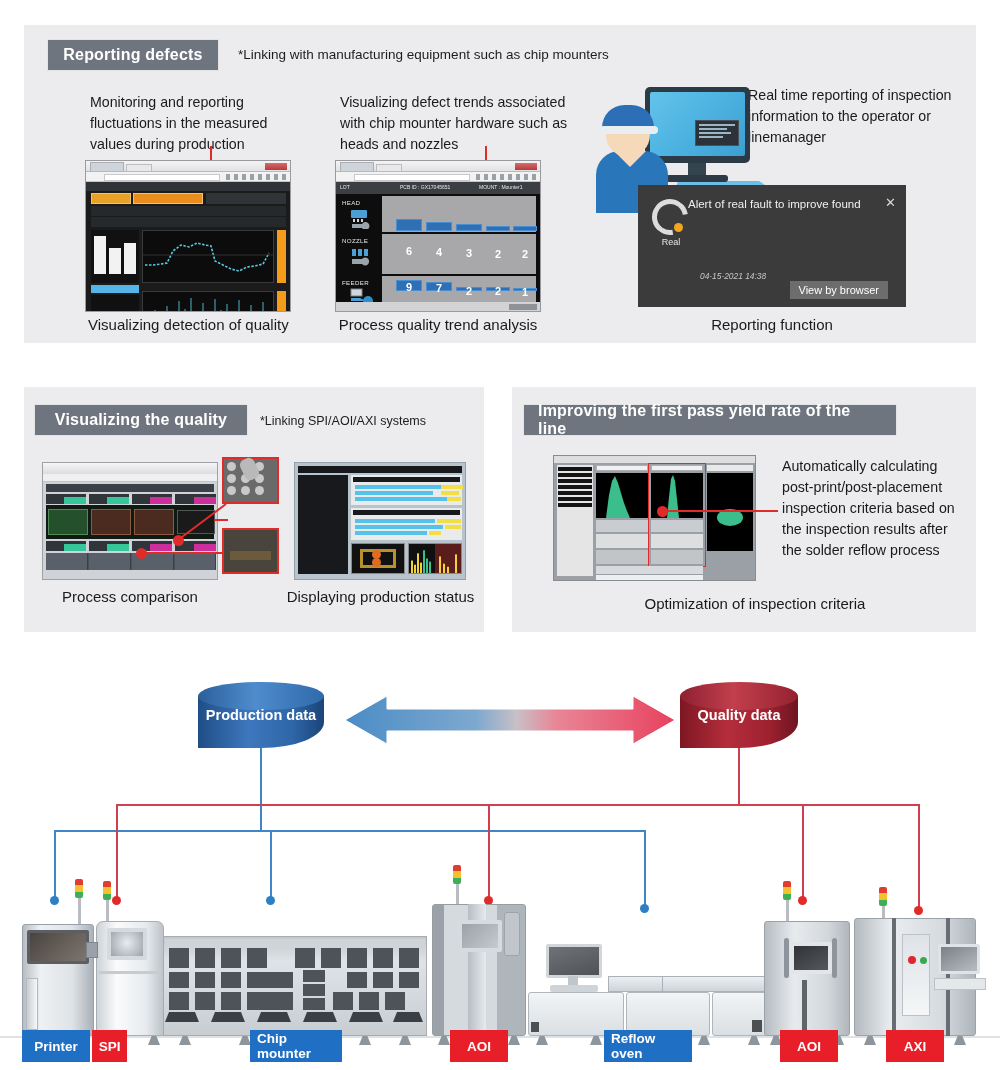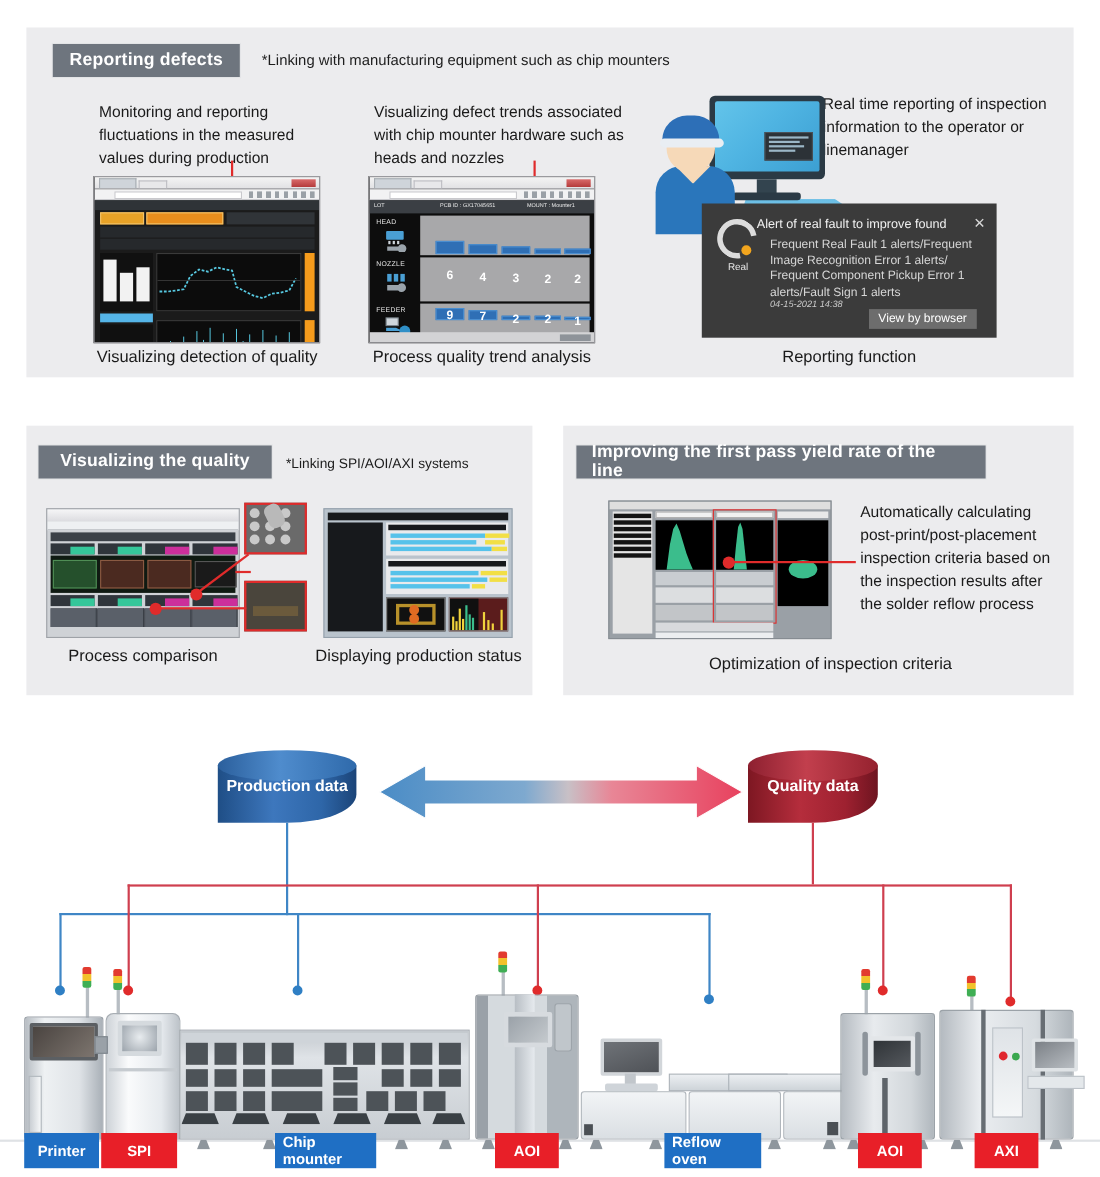--- a/index.html
+++ b/index.html
@@ -369,21 +369,20 @@
 </div>
 
 <div id="notif">
   <div class="nf-icon-wrap">
     <div class="nf-ring"></div>
     <div class="nf-dot"></div>
     <div class="nf-auto">Real</div>
   </div>
   <div class="nf-title">Alert of real fault to improve found</div>
   <div class="nf-close">✕</div>
-  <div class="nf-body">Frequent Real Fault 1 alerts/Frequent Image Recognition Error 1 alerts/ Frequent Component Pickup Error 1 alerts/Fault Sign 1 alerts</div>
   <div class="nf-time">04-15-2021 14:38</div>
   <div class="nf-btn">View by browser</div>
 </div>
 
 <div class="caption" style="left:88px;top:316px;width:200px;">Visualizing detection of quality</div>
 <div class="caption" style="left:338px;top:316px;width:200px;">Process quality trend analysis</div>
 <div class="caption" style="left:672px;top:316px;width:200px;">Reporting function</div>
 
 <div class="panel" id="panel-visualizing"></div>
 <div class="section-tag" style="left:35px;top:405px;width:212px;">Visualizing the quality</div>
@@ -723,18 +722,18 @@
   <div style="position:absolute;left:54px;bottom:72px;width:8px;height:8px;border-radius:50%;background:#e0262e;"></div>
   <div style="position:absolute;left:66px;bottom:72px;width:7px;height:7px;border-radius:50%;background:#3aa84f;"></div>
   <div class="m-scr" style="left:84px;bottom:62px;width:42px;height:30px;background:linear-gradient(150deg,#7b8086,#b8bdc2);border:3px solid #dfe3e6;"></div>
   <div style="position:absolute;left:80px;bottom:46px;width:52px;height:12px;background:#e4e8eb;border:1px solid #bcc2c8;"></div>
   <div class="m-leg" style="left:10px;"></div>
   <div class="m-leg" style="left:56px;"></div>
   <div class="m-leg" style="right:10px;"></div>
 </div>
 
 <div class="eq-label eq-blue" style="left:22px;width:68px;">Printer</div>
-<div class="eq-label eq-red" style="left:92px;width:69px;margin-top:23px;">SPI</div>
+<div class="eq-label eq-red" style="left:92px;width:35px;margin-top:23px;">SPI</div>
 <div class="eq-label eq-blue" style="left:250px;width:92px;">Chip mounter</div>
 <div class="eq-label eq-red" style="left:450px;width:58px;">AOI</div>
 <div class="eq-label eq-blue" style="left:604px;width:88px;">Reflow oven</div>
 <div class="eq-label eq-red" style="left:780px;width:58px;">AOI</div>
 <div class="eq-label eq-red" style="left:886px;width:58px;">AXI</div>
 
 </body></html>

